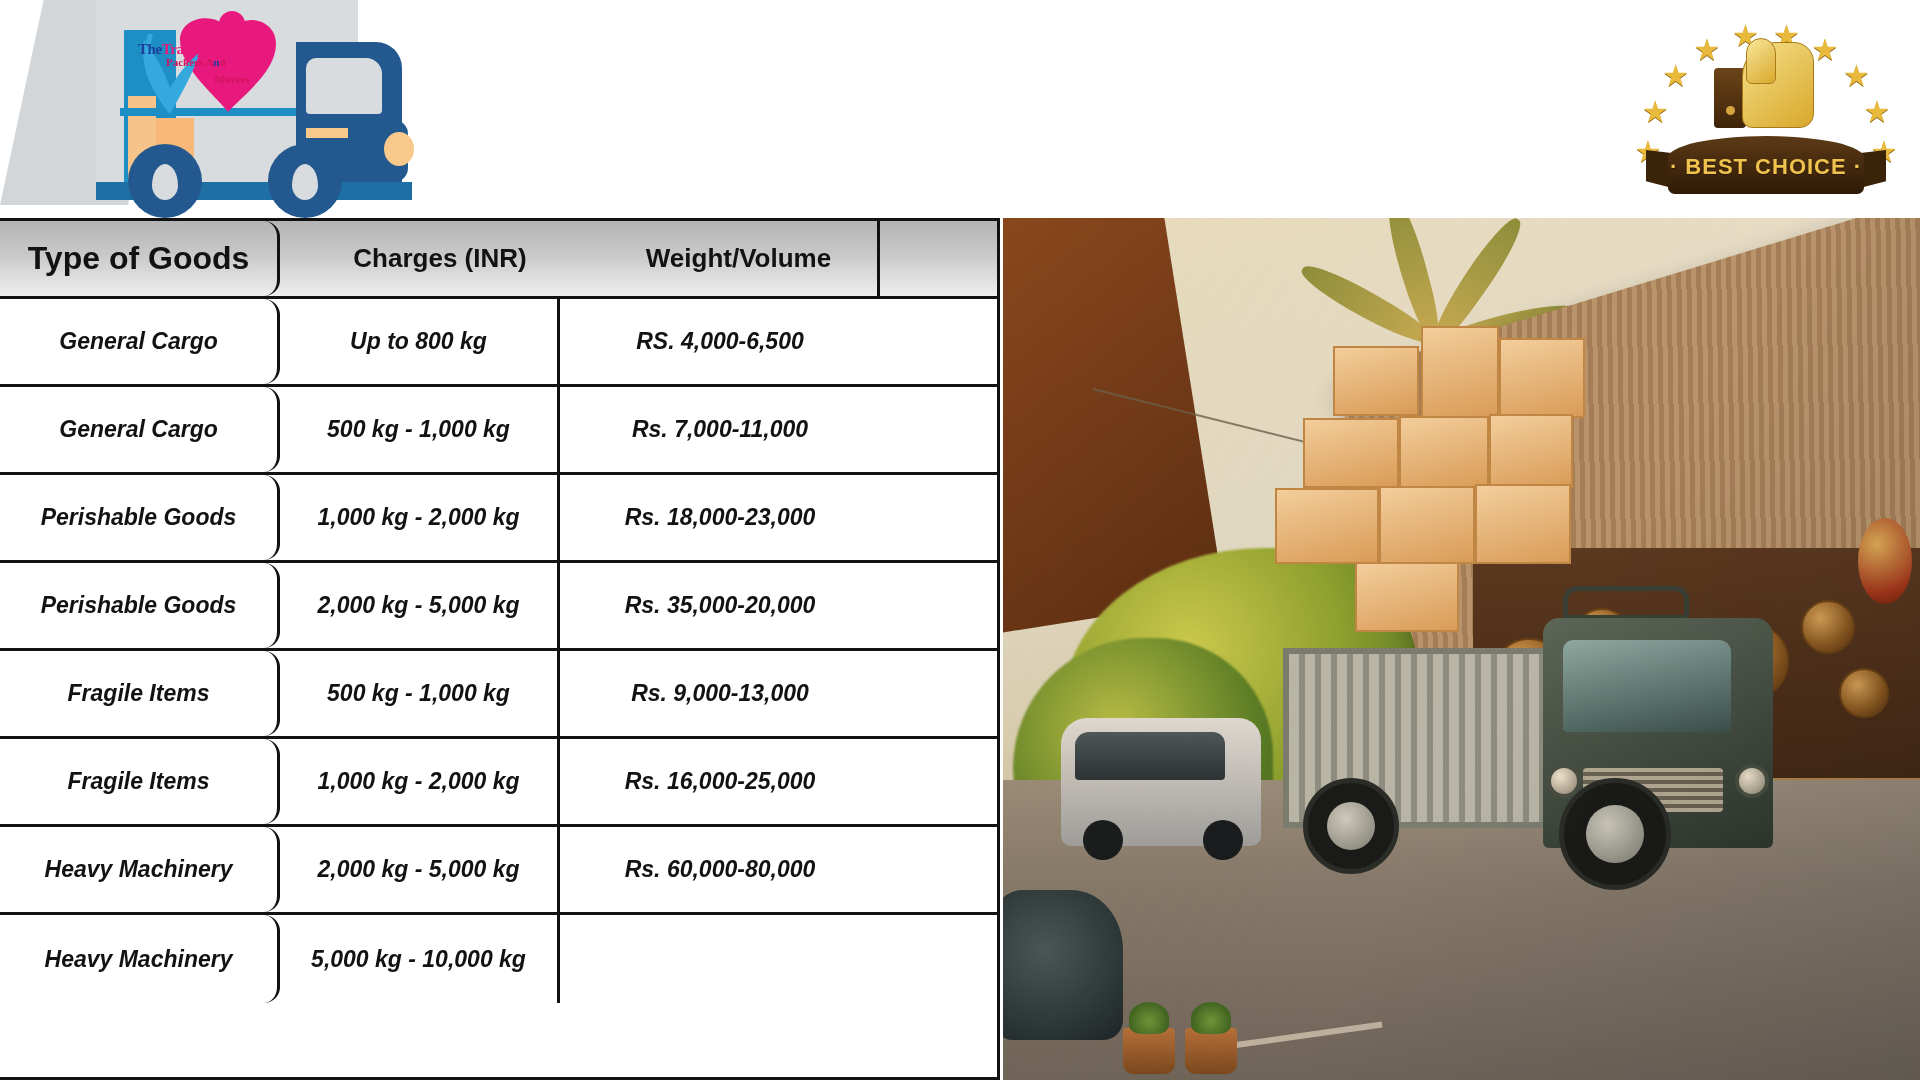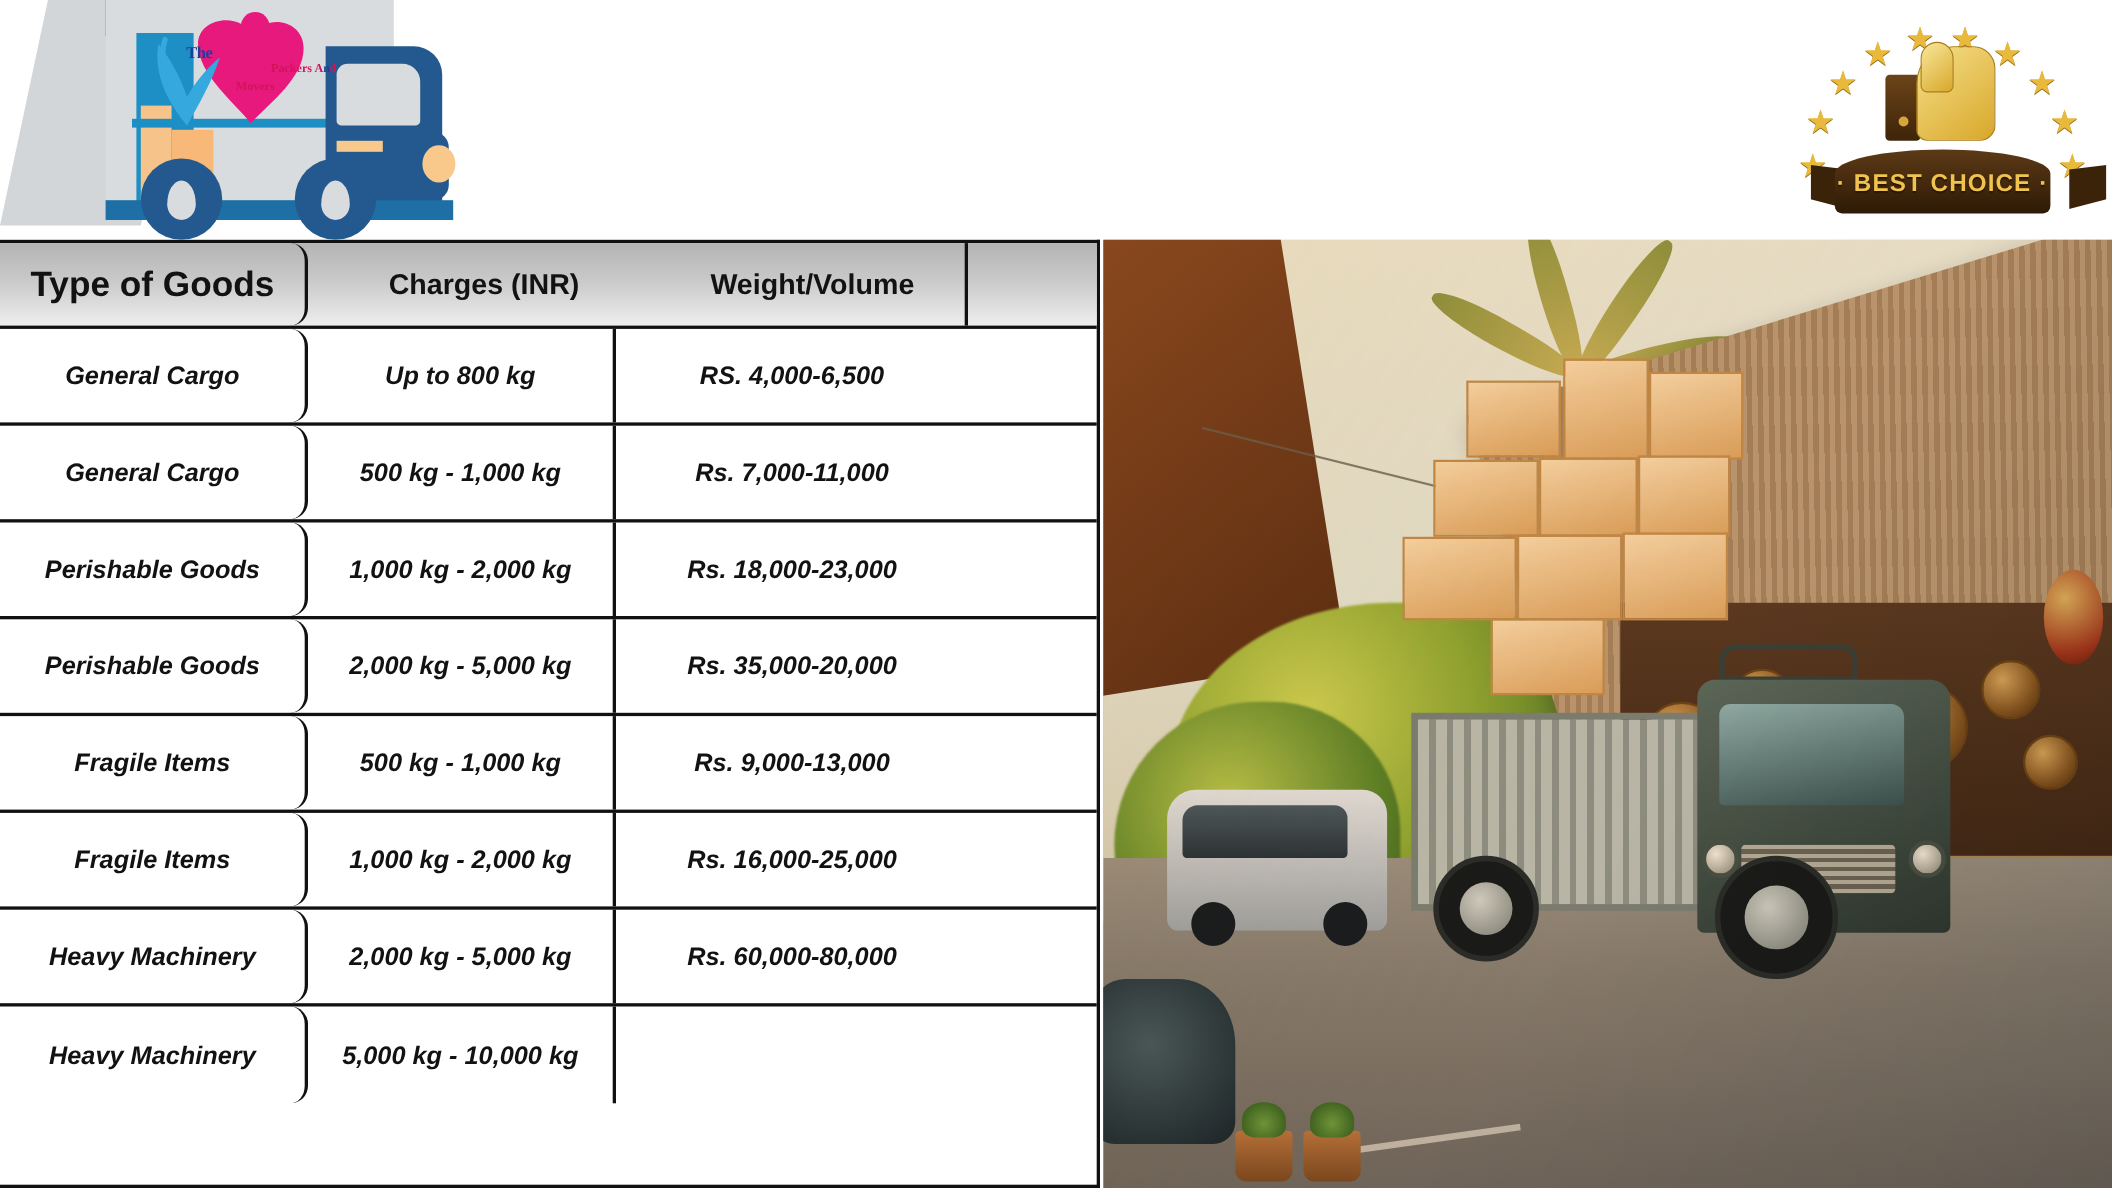--- a/index.html
+++ b/index.html
@@ -34,25 +34,25 @@
   .wheel { position:absolute; width:74px; height:74px; border-radius:50%; background:#23598e; }
   .wheel::after { content:""; position:absolute; left:24px; top:20px; width:26px; height:36px;
       background:#d9dcdf; border-radius:50% 50% 50% 50% / 60% 60% 40% 40%; }
   .wheel.w1 { left:128px; top:144px; }
   .wheel.w2 { left:268px; top:144px; }
 
   
   .logo-block { position:absolute; left:120px; top:8px; width:180px; height:110px; }
   .logo-heart { position:absolute; left:52px; top:2px; width:112px; height:104px; }
   .logo-hand  { position:absolute; left:18px; top:24px; width:74px; height:84px; }
-  .logo-t1 { position:absolute; left:18px; top:33px; width:160px; text-align:center;
+  .logo-t1 { position:absolute; left:18px; top:33px; width:160px; 
       font-size:15px; font-weight:bold; color:#1a3f9e; letter-spacing:-.4px;
       font-family:"Liberation Serif", serif; white-space:nowrap; }
   .logo-t1 b { color:#e8197d; }
-  .logo-t2 { position:absolute; left:46px; top:48px; width:140px; text-align:right;
+  .logo-t2 { position:absolute; left:46px; top:48px; width:140px; text-align:left;
       font-size:11px; font-weight:bold; color:#d1145a; font-family:"Liberation Serif", serif; }
   .logo-t2 i { color:#1a3f9e; font-style:normal; }
   .logo-t3 { position:absolute; left:52px; top:65px; width:120px; text-align:center;
       font-size:11px; font-weight:bold; color:#d1145a; font-family:"Liberation Serif", serif; }
 
   
   .title { position:absolute; left:408px; top:40px; width:890px; color:#141414;
       font-size:46px; line-height:1.38; font-weight:bold; letter-spacing:-.2px; }
   .title .ln { display:block; white-space:nowrap; }
 
@@ -65,21 +65,21 @@
   .thumb-cuff { position:absolute; left:0; top:28px; width:32px; height:60px; border-radius:4px;
       background:linear-gradient(180deg,#6b4419,#3e2409); }
   .thumb-cuff::after{ content:""; position:absolute; left:12px; top:38px; width:9px; height:9px;
       border-radius:50%; background:#d7a53e; }
   .thumb-hand { position:absolute; left:28px; top:2px; width:72px; height:86px;
       background:linear-gradient(140deg,#f6e08a,#d8a72a);
       border-radius:34px 20px 14px 10px; border:1px solid #a87b18; }
   .thumb-up { position:absolute; left:32px; top:-2px; width:30px; height:46px;
       background:linear-gradient(140deg,#f8e79b,#d9a82c); border-radius:15px 15px 6px 6px;
       border:1px solid #a87b18; }
-  .ribbon { position:absolute; left:10px; top:130px; width:269px; height:66px;padding-left:12px; }
+  .ribbon { position:absolute; left:10px; top:130px; width:240px; height:66px;padding-left:12px; }
   .ribbon-body { position:absolute; left:22px; top:4px; width:196px; height:58px;
       background:linear-gradient(180deg,#5c3a16,#2e1a06);
       border-radius:60% 60% 8px 8px / 26px 26px 8px 8px; }
   .ribbon-tail-l { position:absolute; left:0; top:18px; width:34px; height:40px;
       background:#3b2309; clip-path:polygon(0 0,100% 10%,100% 100%,0 78%); }
   .ribbon-tail-r { position:absolute; right:0; top:18px; width:34px; height:40px;
       background:#3b2309; clip-path:polygon(0 10%,100% 0,100% 78%,0 100%); }
   .ribbon-text { position:absolute; left:22px; top:22px; width:196px; text-align:center;
       color:#f0c34e; font-size:22px; font-weight:bold; letter-spacing:1px;
       text-shadow:0 1px 1px #2a1704; white-space:nowrap; }

